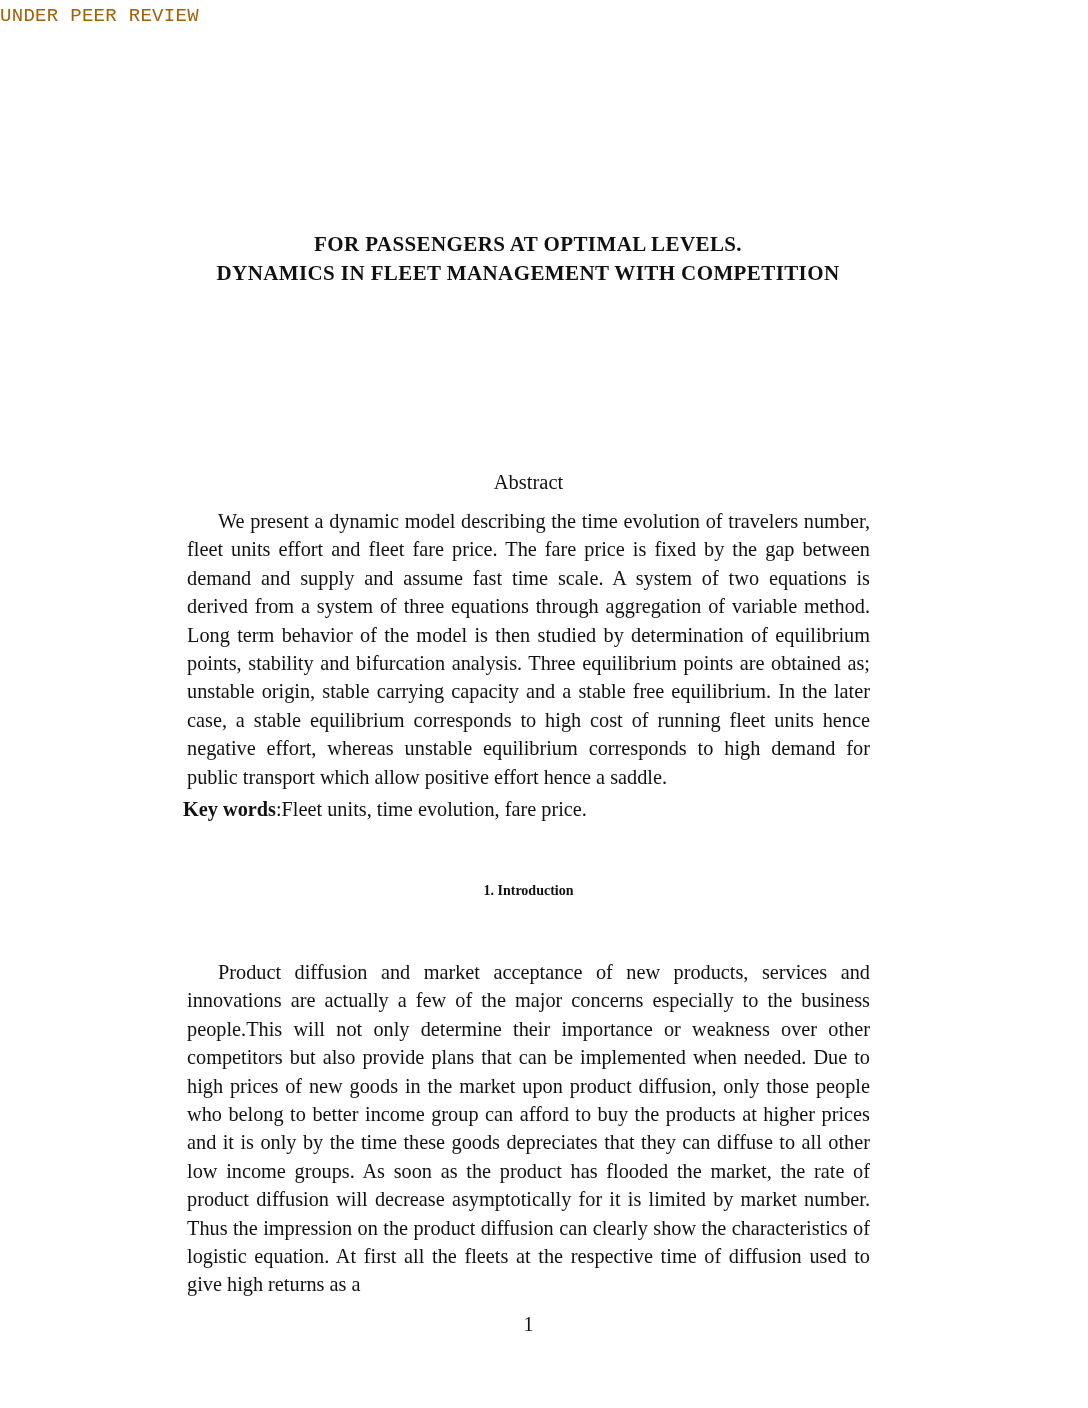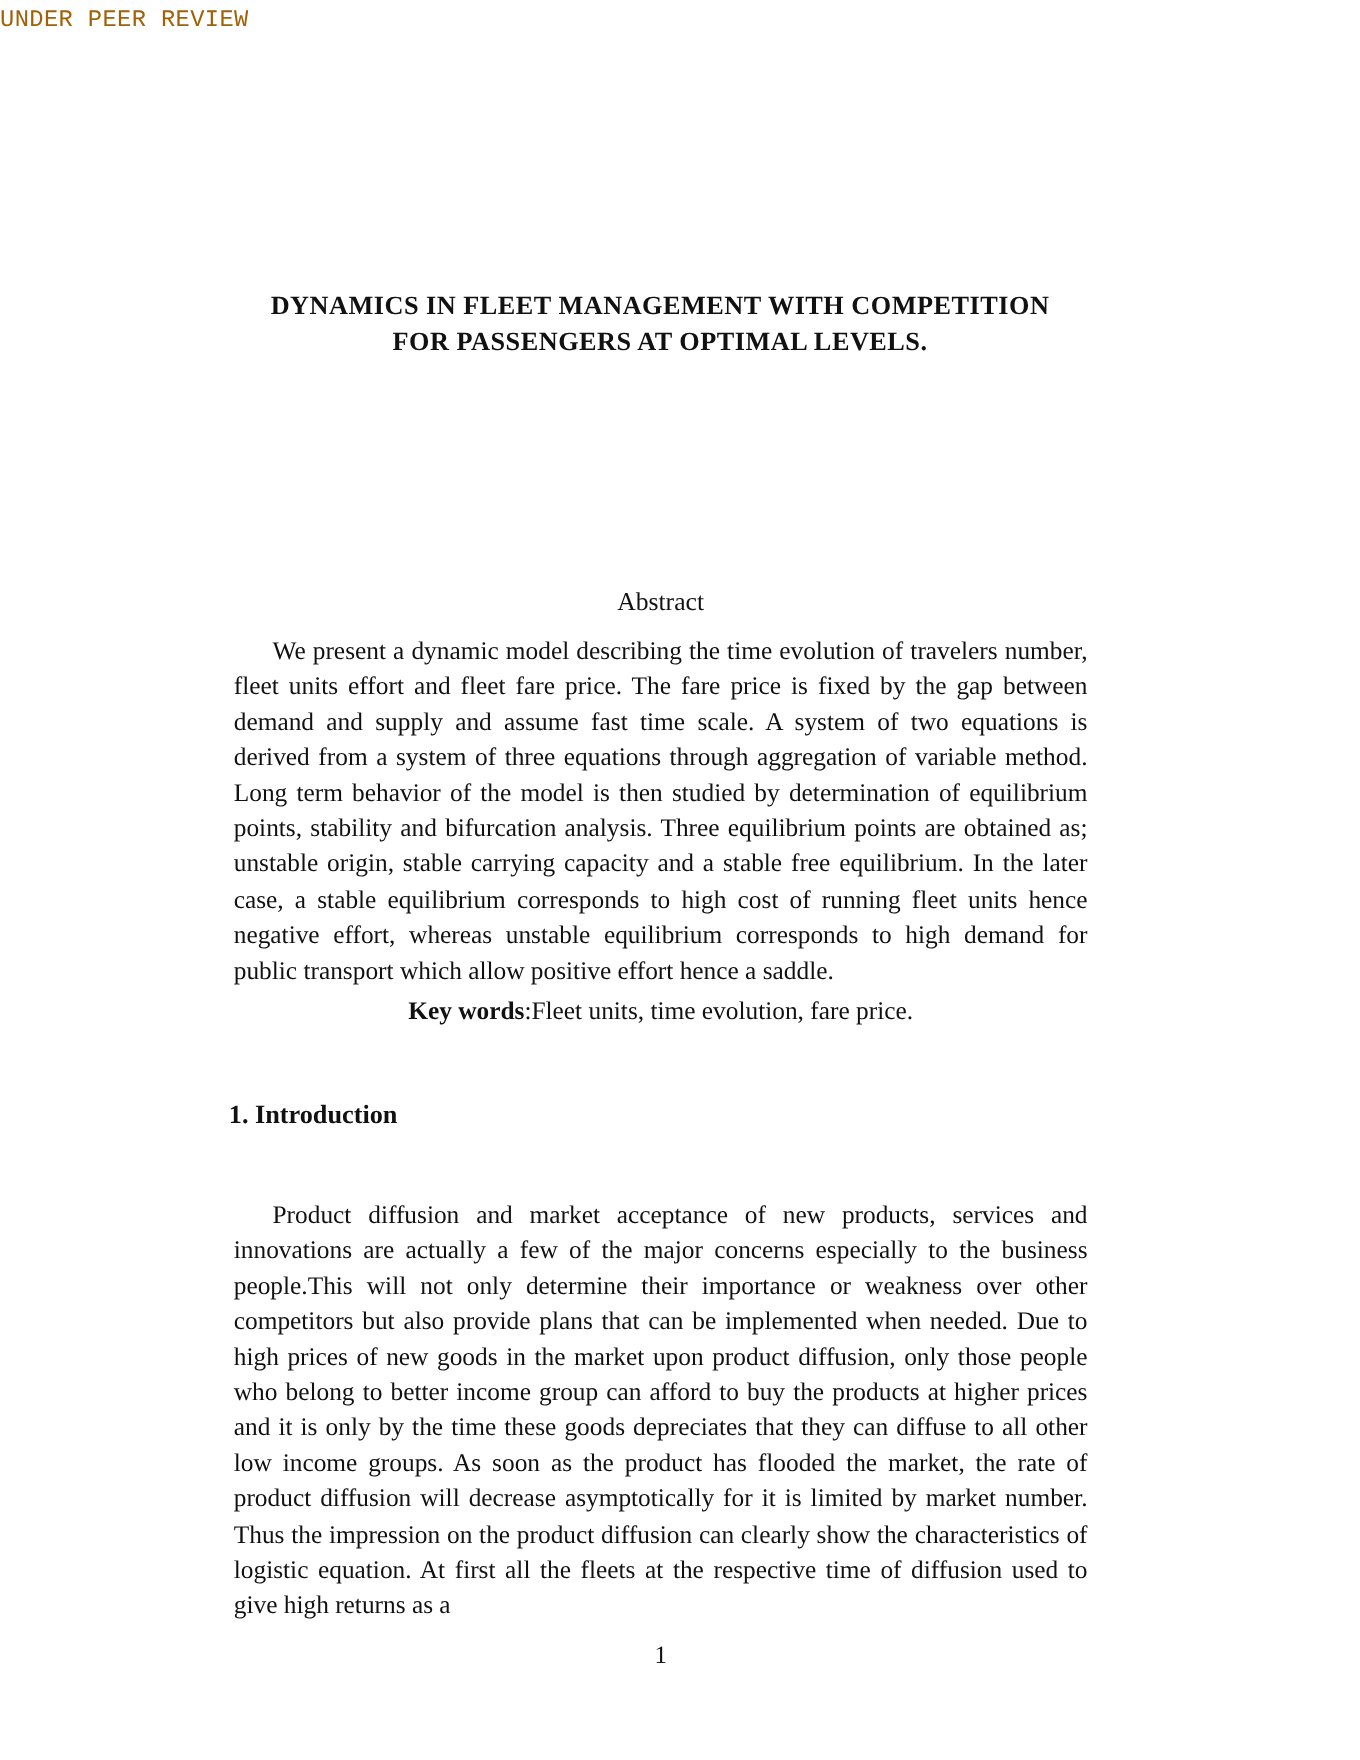--- a/index.html
+++ b/index.html
@@ -26,42 +26,42 @@
     font-size: 20.3px; line-height: 28.4px;
     text-align: justify;
   }
   .abstract-heading {
     position: absolute; left: 183px; width: 691px; top: 468px;
     text-align: center; font-weight: normal;
     font-family: "Liberation Serif", serif; font-size: 20.5px; line-height: 28px;
   }
   .abstract-body { top: 503px; }
   .para { text-indent: 31px; margin: 4px; }
-  .keywords { margin: 0; text-indent: 0; text-align: center; }
+  .keywords { margin: 0; text-indent: 0; text-align: left; }
   .kw-label { font-weight: bold; }
   .section-heading {
     position: absolute; left: 183px; width: 691px; top: 877px;
-    text-align: left; font-weight: bold;
-    font-family: "Liberation Serif", serif; font-size: 21px; line-height: 28px;
+    text-align: center; font-weight: bold;
+    font-family: "Liberation Serif", serif; font-size: 14px; line-height: 28px;
   }
   .intro-body { top: 954px; }
   .page-number {
     position: absolute; left: 183px; width: 691px; top: 1312px;
     text-align: center;
     font-family: "Liberation Serif", serif; font-size: 20px; line-height: 24px;
   }
 </style>
 </head>
 <body>
 
 <div class="watermark">UNDER PEER REVIEW</div>
 
 <div class="title">
+  <div>FOR PASSENGERS AT OPTIMAL LEVELS.</div>
   <div>DYNAMICS IN FLEET MANAGEMENT WITH COMPETITION</div>
-  <div>FOR PASSENGERS AT OPTIMAL LEVELS.</div>
 </div>
 
 <div class="abstract-heading">Abstract</div>
 
 <div class="col abstract-body">
   <p class="para">We present a dynamic model describing the time evolution of travelers number, fleet units effort and fleet fare price. The fare price is fixed by the gap between demand and supply and assume fast time scale. A system of two equations is derived from a system of three equations through aggregation of variable method. Long term behavior of the model is then studied by determination of equilibrium points, stability and bifurcation analysis. Three equilibrium points are obtained as; unstable origin, stable carrying capacity and a stable free equilibrium. In the later case, a stable equilibrium corresponds to high cost of running fleet units hence negative effort, whereas unstable equilibrium corresponds to high demand for public transport which allow positive effort hence a saddle.</p>
   <p class="keywords"><span class="kw-label">Key words</span><span>:Fleet units, time evolution, fare price.</span></p>
 </div>
 
 <div class="section-heading">1. Introduction</div>

